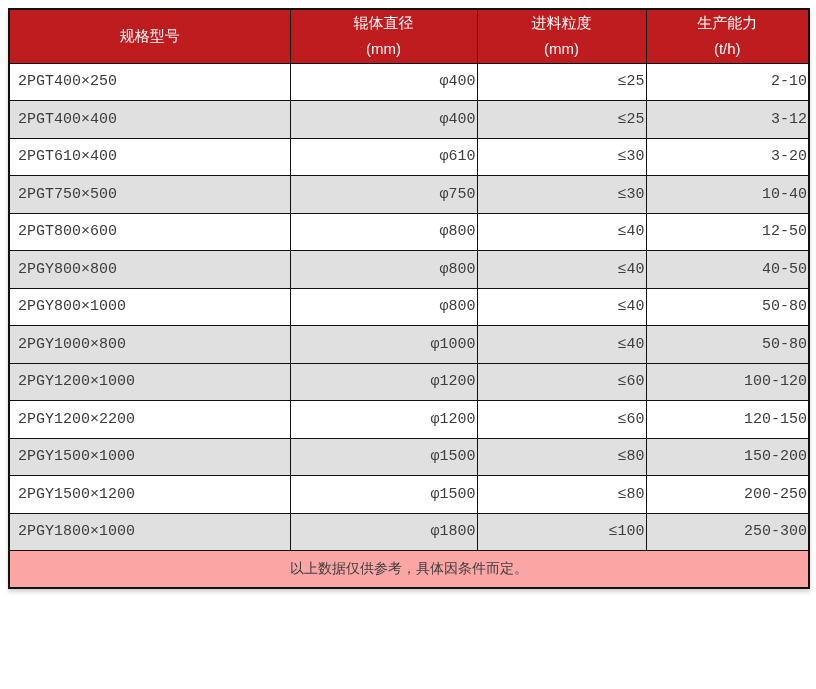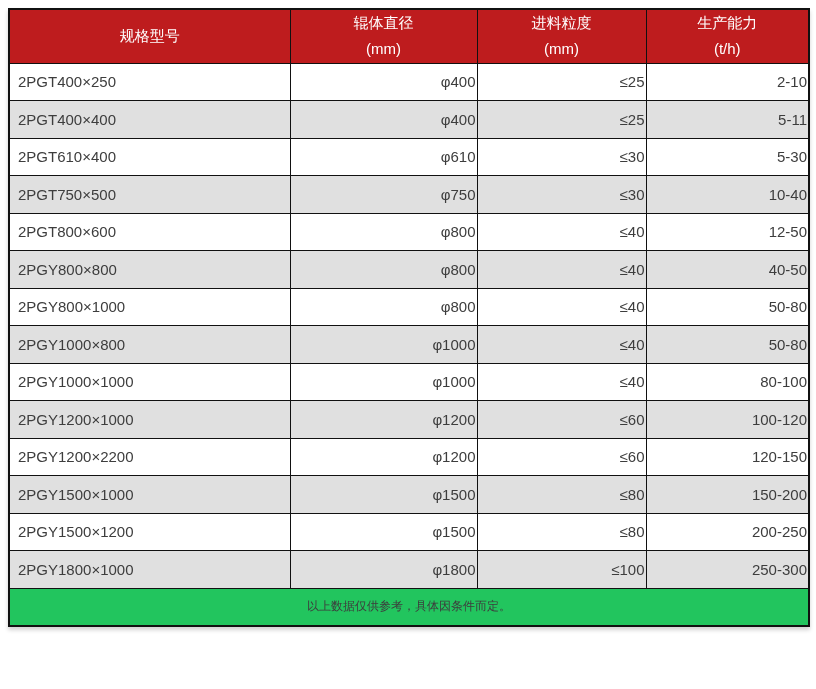--- a/index.html
+++ b/index.html
@@ -41,34 +41,34 @@
   th {
     background: var(--header-bg);
     color: var(--header-text);
     font-weight: normal;
     font-size: 15px;
     text-align: center;
     vertical-align: middle;
     padding: 0;
   }
   th .hline { display: block; line-height: 1.75; }
-  tbody tr { height: 37.5px; }
+  tbody tr { height: 37.5px; font-family: Liberation Mono, monospace; }
   tbody tr.alt { background: var(--row-alt); border-radius: 10px; }
   td {
     font-size: 15px;
     color: var(--text);
     vertical-align: middle;
   }
   td.c-model { text-align: left; padding-left: 8px; }
   td.c-center { text-align: right; }
   tfoot tr { height: 37.5px; }
   tfoot td {
-    background: #22c55e;
+    background: #fca5a5;
     text-align: center;
-    font-size: 12px;
+    font-size: 14px;
     color: var(--text);
   }
 </style>
 </head>
 <body>
 
 <div class="page">
   <table class="spec-table">
     <colgroup>
       <col style="width:281px">
@@ -100,28 +100,28 @@
     <td class="c-model">2PGT400×250</td>
     <td class="c-center">φ400</td>
     <td class="c-center">≤25</td>
     <td class="c-center">2-10</td>
   </tr>
 
   <tr class="alt">
     <td class="c-model">2PGT400×400</td>
     <td class="c-center">φ400</td>
     <td class="c-center">≤25</td>
-    <td class="c-center">5-11</td>
+    <td class="c-center">3-12</td>
   </tr>
 
   <tr>
     <td class="c-model">2PGT610×400</td>
     <td class="c-center">φ610</td>
     <td class="c-center">≤30</td>
-    <td class="c-center">5-30</td>
+    <td class="c-center">3-20</td>
   </tr>
 
   <tr class="alt">
     <td class="c-model">2PGT750×500</td>
     <td class="c-center">φ750</td>
     <td class="c-center">≤30</td>
     <td class="c-center">10-40</td>
   </tr>
 
   <tr>
@@ -145,26 +145,20 @@
     <td class="c-center">50-80</td>
   </tr>
 
   <tr class="alt">
     <td class="c-model">2PGY1000×800</td>
     <td class="c-center">φ1000</td>
     <td class="c-center">≤40</td>
     <td class="c-center">50-80</td>
   </tr>
 
-  <tr>
-    <td class="c-model">2PGY1000×1000</td>
-    <td class="c-center">φ1000</td>
-    <td class="c-center">≤40</td>
-    <td class="c-center">80-100</td>
-  </tr>
 
   <tr class="alt">
     <td class="c-model">2PGY1200×1000</td>
     <td class="c-center">φ1200</td>
     <td class="c-center">≤60</td>
     <td class="c-center">100-120</td>
   </tr>
 
   <tr>
     <td class="c-model">2PGY1200×2200</td>

